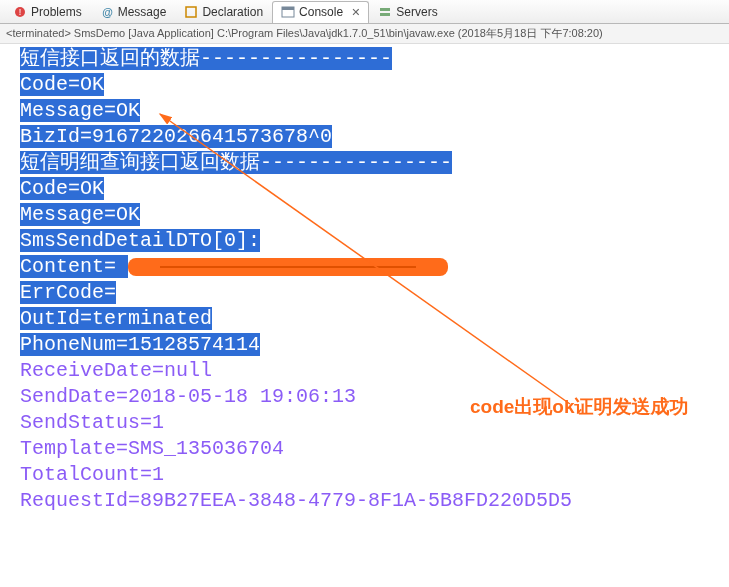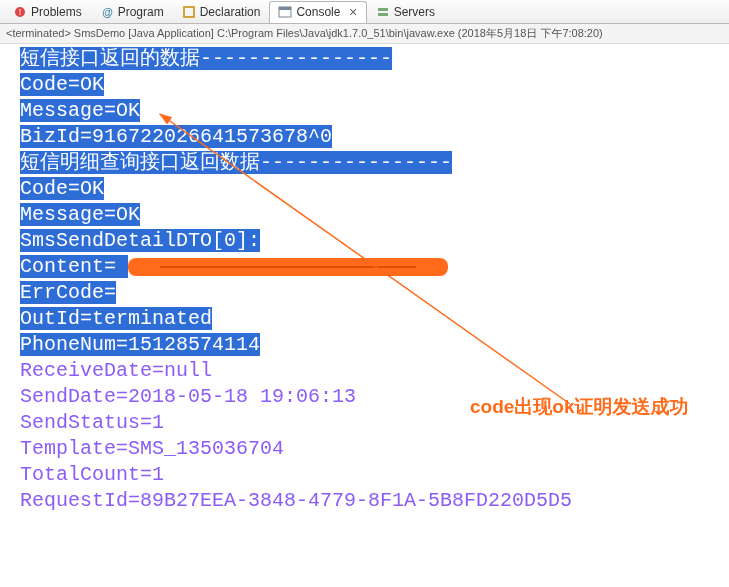--- a/index.html
+++ b/index.html
@@ -100,21 +100,21 @@
         </svg>
     </span>
     <span>Problems</span>
   </div>
   <div class="tab">
     <span class="tab-icon">
       <svg width="14" height="14">
           <text x="2" y="11" font-size="11" fill="#48a" font-style="italic" font-weight="bold">@</text>
         </svg>
     </span>
-    <span>Program</span>
+    <span>Message</span>
   </div>
   <div class="tab">
     <span class="tab-icon">
       <svg width="14" height="14">
           <rect x="2" y="2" width="10" height="10" fill="none" stroke="#c80" stroke-width="1.5"></rect>
         </svg>
     </span>
     <span>Declaration</span>
   </div>
   <div class="tab active">

